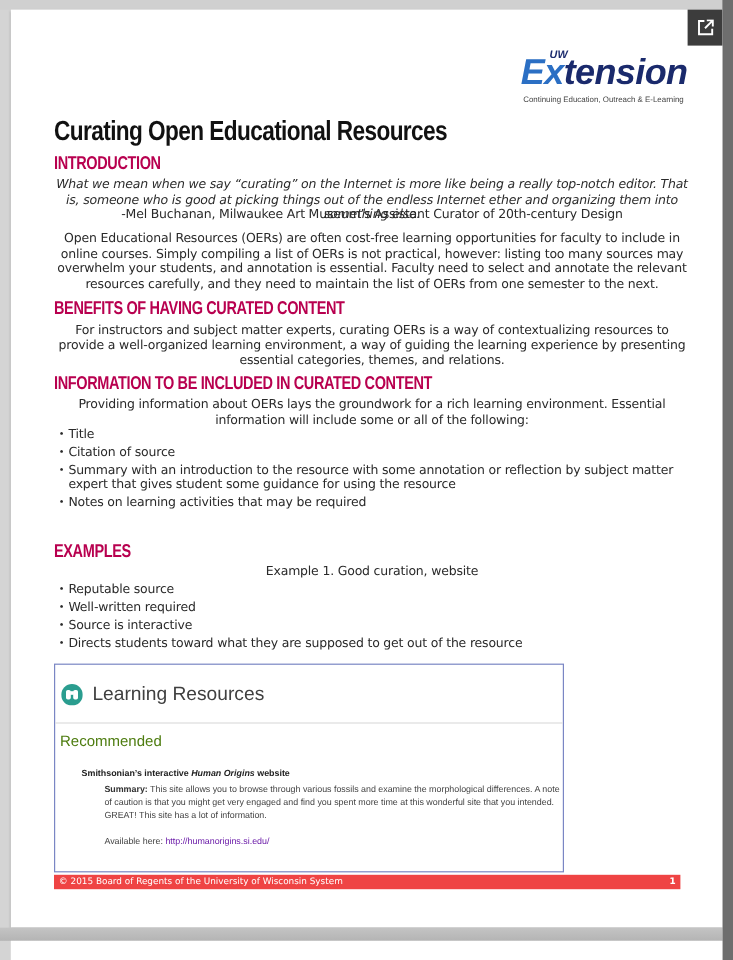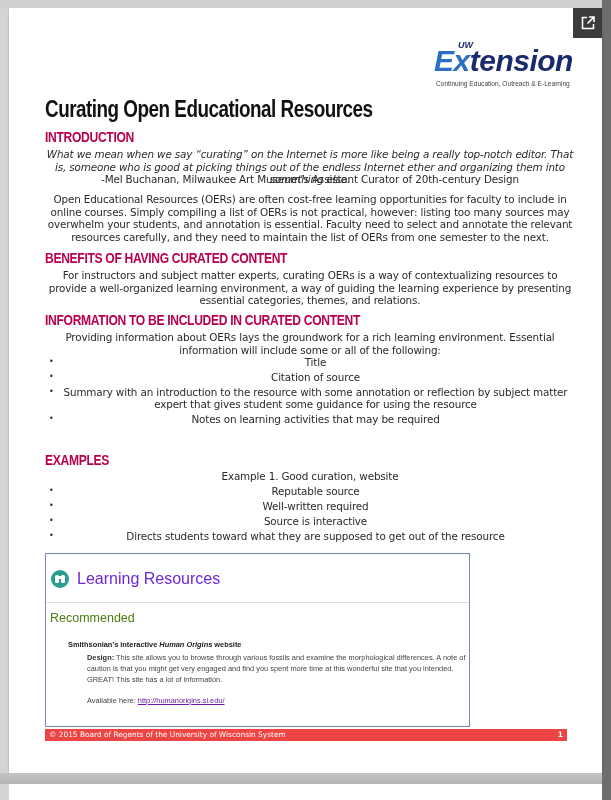--- a/index.html
+++ b/index.html
@@ -39,36 +39,36 @@
     position: absolute; left: 45px; margin: 0;
     font: bold 15.5px "Liberation Sans", sans-serif; color: #b8004f;
     transform: scaleX(0.78); transform-origin: left top; letter-spacing: -0.4px; white-space: nowrap;
   }
   .txt {
     position: absolute; left: 45px; width: 530px; margin: 0;
     font: 10.4px/12.6px "DejaVu Sans", sans-serif; color: #2a2a2a; letter-spacing: -0.15px; text-align: center;
   }
   .txt.it { font-style: italic; }
   ul.bul { position: absolute; left: 49px; width: 525px; margin: 0; padding: 0; list-style: none;
-           font: 10.4px/12.6px "DejaVu Sans", sans-serif; color: #2a2a2a; letter-spacing: -0.15px; text-align: center; }
+           font: 10.4px/12.6px "DejaVu Sans", sans-serif; color: #2a2a2a; letter-spacing: -0.15px; }
   ul.bul li { padding-left: 8px; position: relative; margin-bottom: 2.3px; }
   ul.bul li::before { content: "\2022"; position: absolute; left: 0; font-size: 8px; }
   .shot {
     position: absolute; left: 45px; top: 553px; width: 423px; height: 172px;
     border: 1px solid #7a86c4; background: #fff;
   }
   .shot-head { position: absolute; left: 5px; top: 16px; display: flex; align-items: center; }
-  .shot-title { font: 16px "Liberation Sans", sans-serif; color: #6d28d9; margin-left: 8px; }
+  .shot-title { font: 16px "Liberation Sans", sans-serif; color: #404040; margin-left: 8px; }
   .shot-hr { position: absolute; left: 0; right: 0; top: 48px; border-top: 1px solid #ddd; }
   .shot-rec { position: absolute; left: 4px; top: 57px; font: 12.5px "Liberation Sans", sans-serif; color: #4d7c0f; }
   .shot-item { position: absolute; left: 22px; top: 86px; font: bold 7.4px "Liberation Sans", sans-serif; color: #222; }
   .shot-sum { position: absolute; left: 41px; top: 98px; width: 380px; font: 7.4px/11px "Liberation Sans", sans-serif; color: #444; }
   .shot-sum b { color: #333; }
   .shot-avail { position: absolute; left: 41px; top: 142px; font: 7.4px "Liberation Sans", sans-serif; color: #444; }
-  .shot-avail a { color: #6a1aa8; text-decoration: underline; }
+  .shot-avail a { color: #6a1aa8; }
   .footer {
     position: absolute; left: 45px; top: 729px; width: 522px; height: 12px;
     background: #ef4444; color: #fff; font: 7.4px/12px "DejaVu Sans", sans-serif;
     display: flex; justify-content: space-between; padding: 0 4px; box-sizing: border-box;
   }
 </style>
 </head>
 <body>
 
 <div class="topbar"></div>
@@ -124,21 +124,21 @@
       <circle cx="9" cy="9" r="9" fill="#2a9d8f"></circle>
       <rect x="4" y="5" width="4" height="8" rx="1.5" fill="#fff"></rect>
       <rect x="10" y="5" width="4" height="8" rx="1.5" fill="#fff"></rect>
       <rect x="7.5" y="6" width="3" height="3" fill="#fff"></rect>
     </svg>
     <span class="shot-title">Learning Resources</span>
   </div>
   <div class="shot-hr"></div>
   <div class="shot-rec">Recommended</div>
   <div class="shot-item"><span>Smithsonian’s interactive </span><i>Human Origins</i><span> website</span></div>
-  <div class="shot-sum"><b>Design:</b><span> This site allows you to browse through various fossils and examine the morphological differences. A note of caution is that you might get very engaged and find you spent more time at this wonderful site that you intended. GREAT! This site has a lot of information.</span></div>
+  <div class="shot-sum"><b>Summary:</b><span> This site allows you to browse through various fossils and examine the morphological differences. A note of caution is that you might get very engaged and find you spent more time at this wonderful site that you intended. GREAT! This site has a lot of information.</span></div>
   <div class="shot-avail"><span>Available here: </span><a>http://humanorigins.si.edu/</a></div>
 </div>
 
 <div class="footer">
   <span>© 2015 Board of Regents of the University of Wisconsin System</span>
   <span style="font-weight:bold">1</span>
 </div>
 
 <div class="gap"></div>
 <div class="page2"></div>

